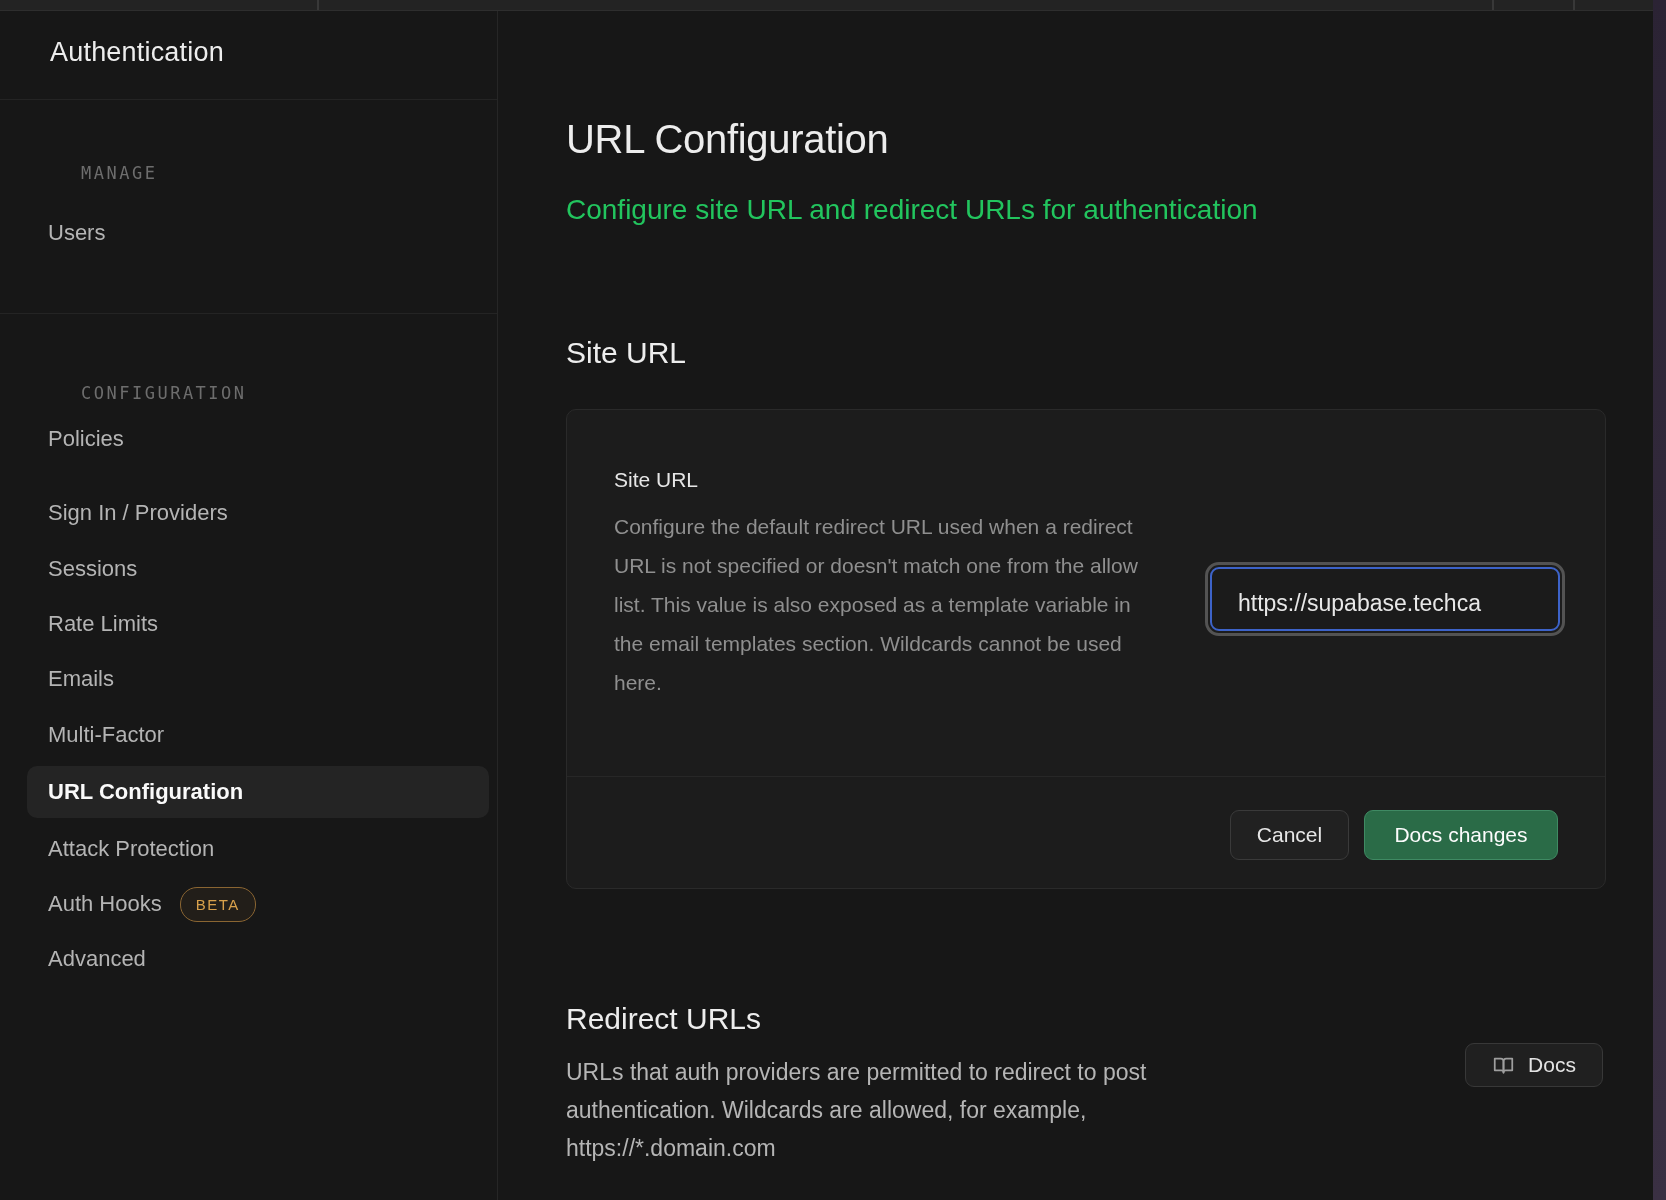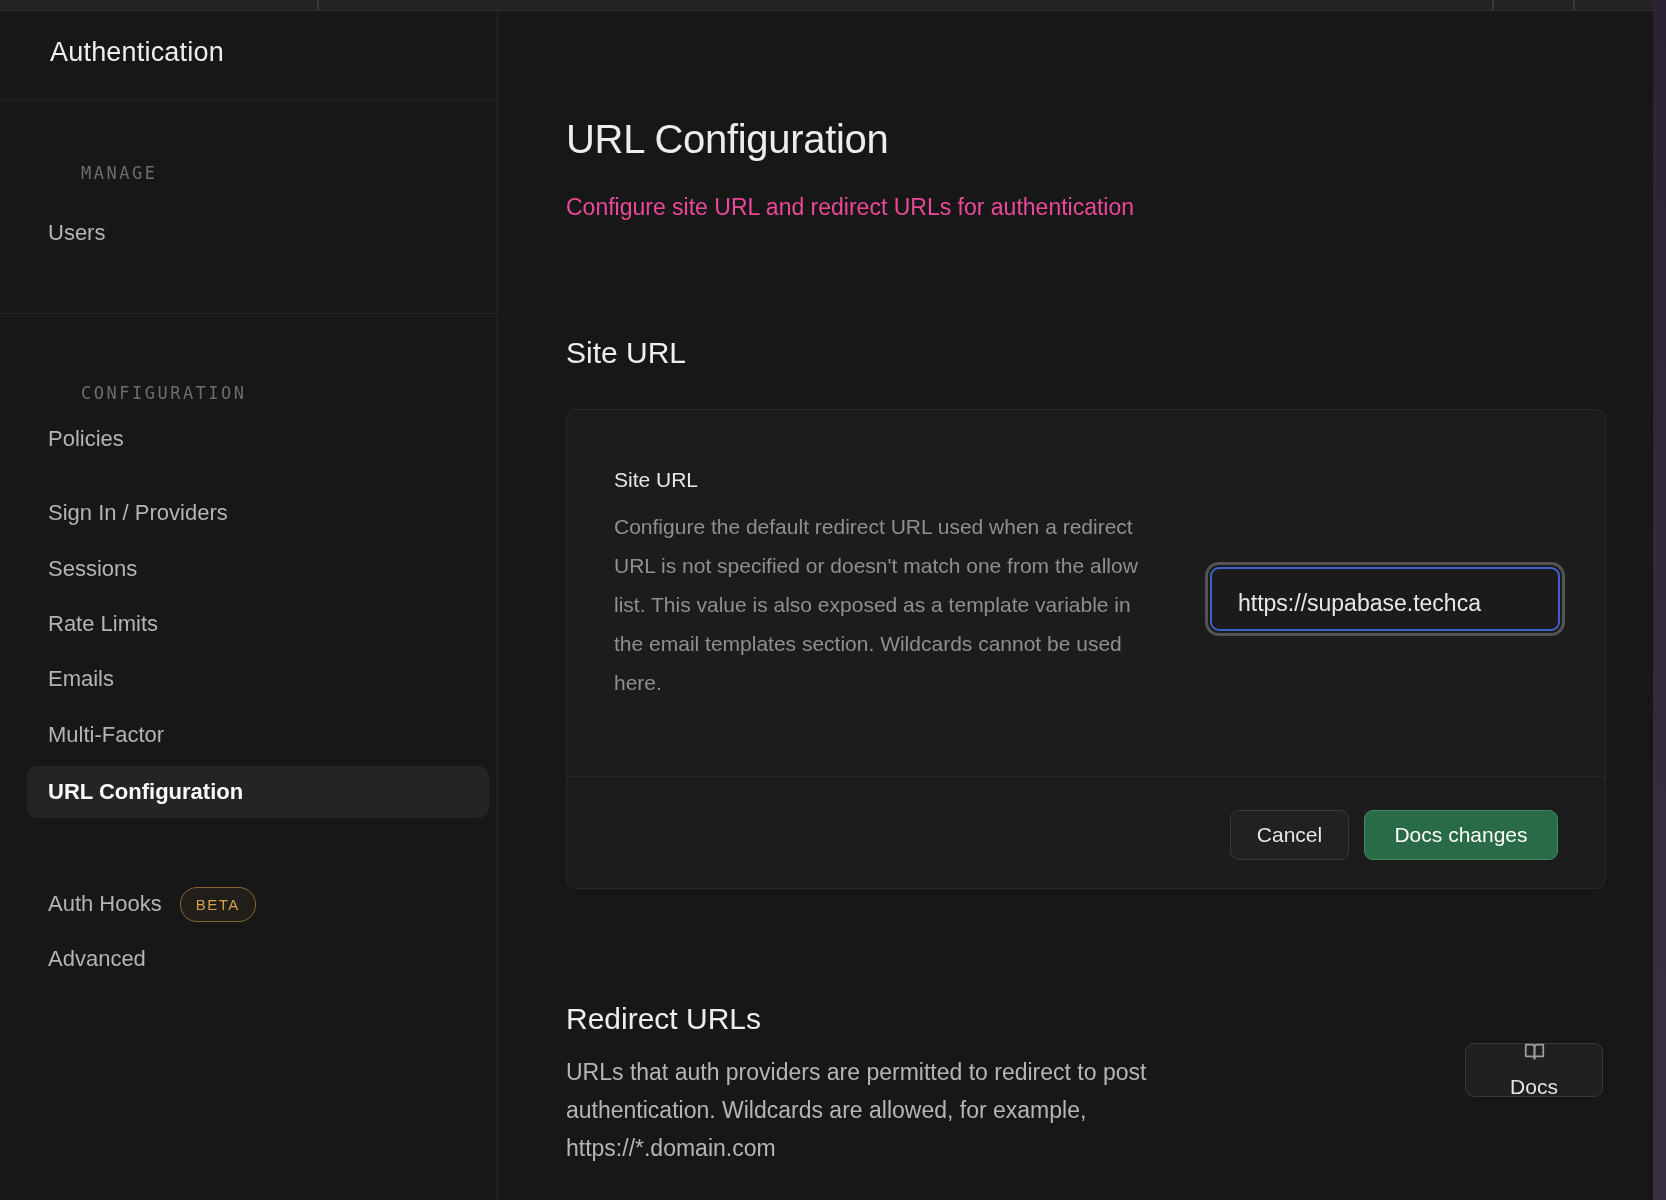--- a/index.html
+++ b/index.html
@@ -23,21 +23,21 @@
     font-size:17px;color:#6d6d6d;letter-spacing:2.5px;padding-left:29px;}
   .nav-item{position:absolute;left:27px;width:462px;height:52px;border-radius:10px;display:flex;align-items:center;
     padding-left:21px;box-sizing:border-box;font-size:22px;color:#b4b4b4;cursor:pointer;}
   .nav-item.selected{background:#242424;color:#fafafa;font-weight:700;}
   .beta-badge{margin-left:18px;display:inline-flex;align-items:center;height:33px;padding:0 15px;border-radius:17px;
     border:1px solid #8a6532;color:var(--beta-amber,#d7a04b);background:rgba(138,101,50,.10);
     font-size:15px;font-weight:500;letter-spacing:1.5px;}
   
   .main{position:absolute;left:498px;top:11px;width:1155px;height:1189px;background:var(--bg,#171717);}
   .page-h1{position:absolute;left:68px;top:106px;font-size:40px;font-weight:400;color:#ededed;letter-spacing:-.3px;}
-  .page-sub{position:absolute;left:68px;top:183px;font-size:23px;color:#ec4899;}
+  .page-sub{position:absolute;left:68px;top:183px;font-size:28px;color:#22c55e;}
   .section-h2{position:absolute;left:68px;font-size:30px;font-weight:400;color:#ededed;}
   .h2-siteurl{top:325px;}
   .h2-redirect{top:991px;}
   
   .card{position:absolute;left:68px;top:398px;width:1040px;height:480px;background:var(--card-bg,#1c1c1c);
     border:1px solid #2a2a2a;border-radius:10px;box-sizing:border-box;}
   .card-label{position:absolute;left:47px;top:58px;font-size:21px;color:#e6e6e6;}
   .card-desc{position:absolute;left:47px;top:97px;width:530px;font-size:21px;line-height:39px;color:#8f8f8f;}
   .site-url-input{position:absolute;left:643px;top:157px;width:350px;height:64px;box-sizing:border-box;
     background:#1b1b1b;border:2px solid var(--focus-blue,#3d63c9);border-radius:9px;
@@ -46,22 +46,22 @@
     white-space:nowrap;overflow:hidden;}
   .card-footer-divider{position:absolute;left:0;top:366px;width:100%;height:1px;background:#272727;}
   .btn{display:flex;align-items:center;justify-content:center;box-sizing:border-box;border-radius:9px;
     font-size:21px;cursor:pointer;user-select:none;}
   .btn-cancel{position:absolute;left:663px;top:400px;width:119px;height:50px;background:#212121;
     border:1px solid #3a3a3a;color:#e6e6e6;}
   .btn-save{position:absolute;left:797px;top:400px;width:194px;height:50px;
     background:var(--brand-green,#2a6b47);border:1px solid #3f8a63;color:#fcfcfc;}
   
   .redirect-desc{position:absolute;left:68px;top:1042px;width:700px;font-size:23px;line-height:38px;color:#b5b5b5;}
-  .btn-docs{position:absolute;left:967px;top:1032px;width:138px;height:54px;background:#202020;
-    border:1px solid #383838;color:#e3e3e3;gap:13px;flex-direction:column;}
+  .btn-docs{position:absolute;left:967px;top:1032px;width:138px;height:44px;background:#202020;
+    border:1px solid #383838;color:#e3e3e3;gap:13px;}
   .btn-docs svg{flex:0 0 auto;}
 </style>
 </head>
 <body>
 
 <div id="screen">
 
   <div class="topbar">
     <div class="tab-divider" style="left:317px"></div>
     <div class="tab-divider" style="left:1492px"></div>
@@ -95,20 +95,23 @@
     </div>
     <div class="nav-item" style="top:642px">
       <span>Emails</span>
     </div>
     <div class="nav-item" style="top:698px">
       <span>Multi-Factor</span>
     </div>
     <div class="nav-item selected" style="top:755px">
       <span>URL Configuration</span>
     </div>
+    <div class="nav-item" style="top:812px">
+      <span>Attack Protection</span>
+    </div>
     <div class="nav-item" style="top:867px">
       <span>Auth Hooks</span>
       <span class="beta-badge">BETA</span>
     </div>
     <div class="nav-item" style="top:922px">
       <span>Advanced</span>
     </div>
   </aside>
 
   <main class="main">

